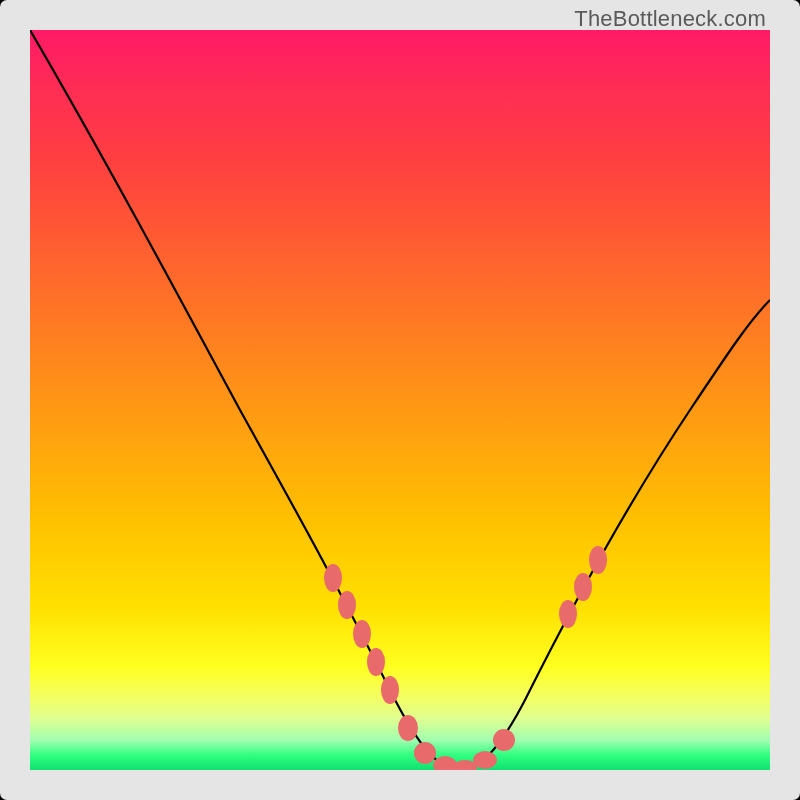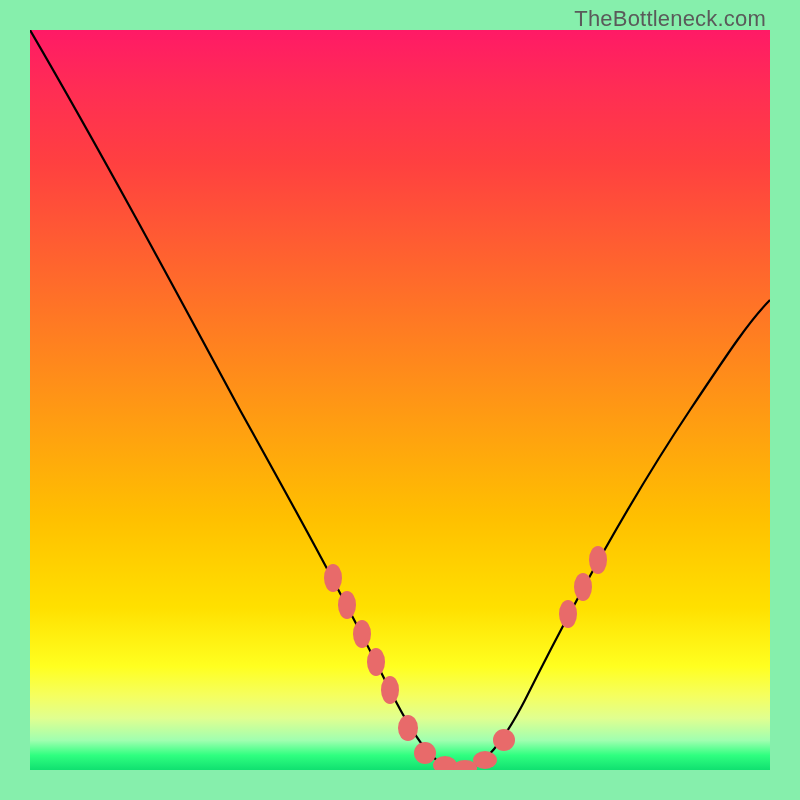--- a/index.html
+++ b/index.html
@@ -8,21 +8,22 @@
     width: 800px;
     height: 800px;
     overflow: hidden;
     background: #000;
     font-family: Arial, Helvetica, sans-serif;
   }
   .frame {
     position: relative;
     width: 800px;
     height: 800px;
-    background: #86efac;
+    background: #e5e5e5;
+    border-radius: 7px;
   }
   .plot {
     position: absolute;
     left: 30px;
     top: 30px;
     width: 740px;
     height: 740px;
     
     background: linear-gradient(
       to bottom,

